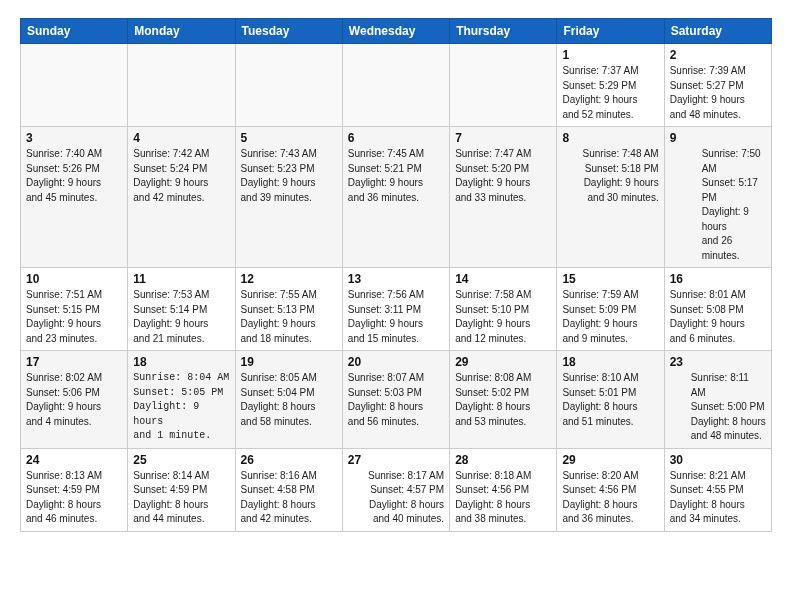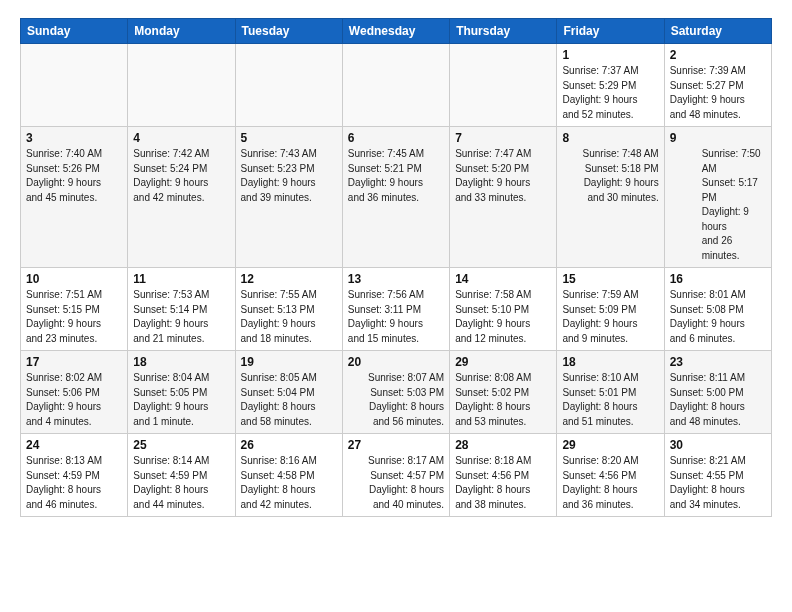--- a/index.html
+++ b/index.html
@@ -228,56 +228,56 @@
         <tr>
           <td>
             <div class="day-number">17</div>
             <div class="day-info" style="white-space: pre-line;">Sunrise: 8:02 AM
 Sunset: 5:06 PM
 Daylight: 9 hours
 and 4 minutes.</div>
           </td>
           <td>
             <div class="day-number">18</div>
-            <div class="day-info" style="white-space: pre-line;">Sunrise: 8:04 AM
+            <div class="day-info" style="white-space: pre-line; font-family: Liberation Mono, monospace;">Sunrise: 8:04 AM
 Sunset: 5:05 PM
 Daylight: 9 hours
 and 1 minute.</div>
           </td>
           <td>
             <div class="day-number">19</div>
             <div class="day-info" style="white-space: pre-line;">Sunrise: 8:05 AM
 Sunset: 5:04 PM
 Daylight: 8 hours
 and 58 minutes.</div>
           </td>
           <td>
             <div class="day-number">20</div>
-            <div class="day-info" style="white-space: pre-line; text-align: right;">Sunrise: 8:07 AM
+            <div class="day-info" style="white-space: pre-line;">Sunrise: 8:07 AM
 Sunset: 5:03 PM
 Daylight: 8 hours
 and 56 minutes.</div>
           </td>
           <td>
             <div class="day-number">29</div>
             <div class="day-info" style="white-space: pre-line;">Sunrise: 8:08 AM
 Sunset: 5:02 PM
 Daylight: 8 hours
 and 53 minutes.</div>
           </td>
           <td>
             <div class="day-number">18</div>
             <div class="day-info" style="white-space: pre-line;">Sunrise: 8:10 AM
 Sunset: 5:01 PM
 Daylight: 8 hours
 and 51 minutes.</div>
           </td>
           <td>
             <div class="day-number">23</div>
-            <div class="day-info" style="white-space: pre-line;">Sunrise: 8:11 AM
+            <div class="day-info" style="white-space: pre-line; margin-left: 21px;">Sunrise: 8:11 AM
 Sunset: 5:00 PM
 Daylight: 8 hours
 and 48 minutes.</div>
           </td>
         </tr>
         <tr>
           <td>
             <div class="day-number">24</div>
             <div class="day-info" style="white-space: pre-line;">Sunrise: 8:13 AM
 Sunset: 4:59 PM

